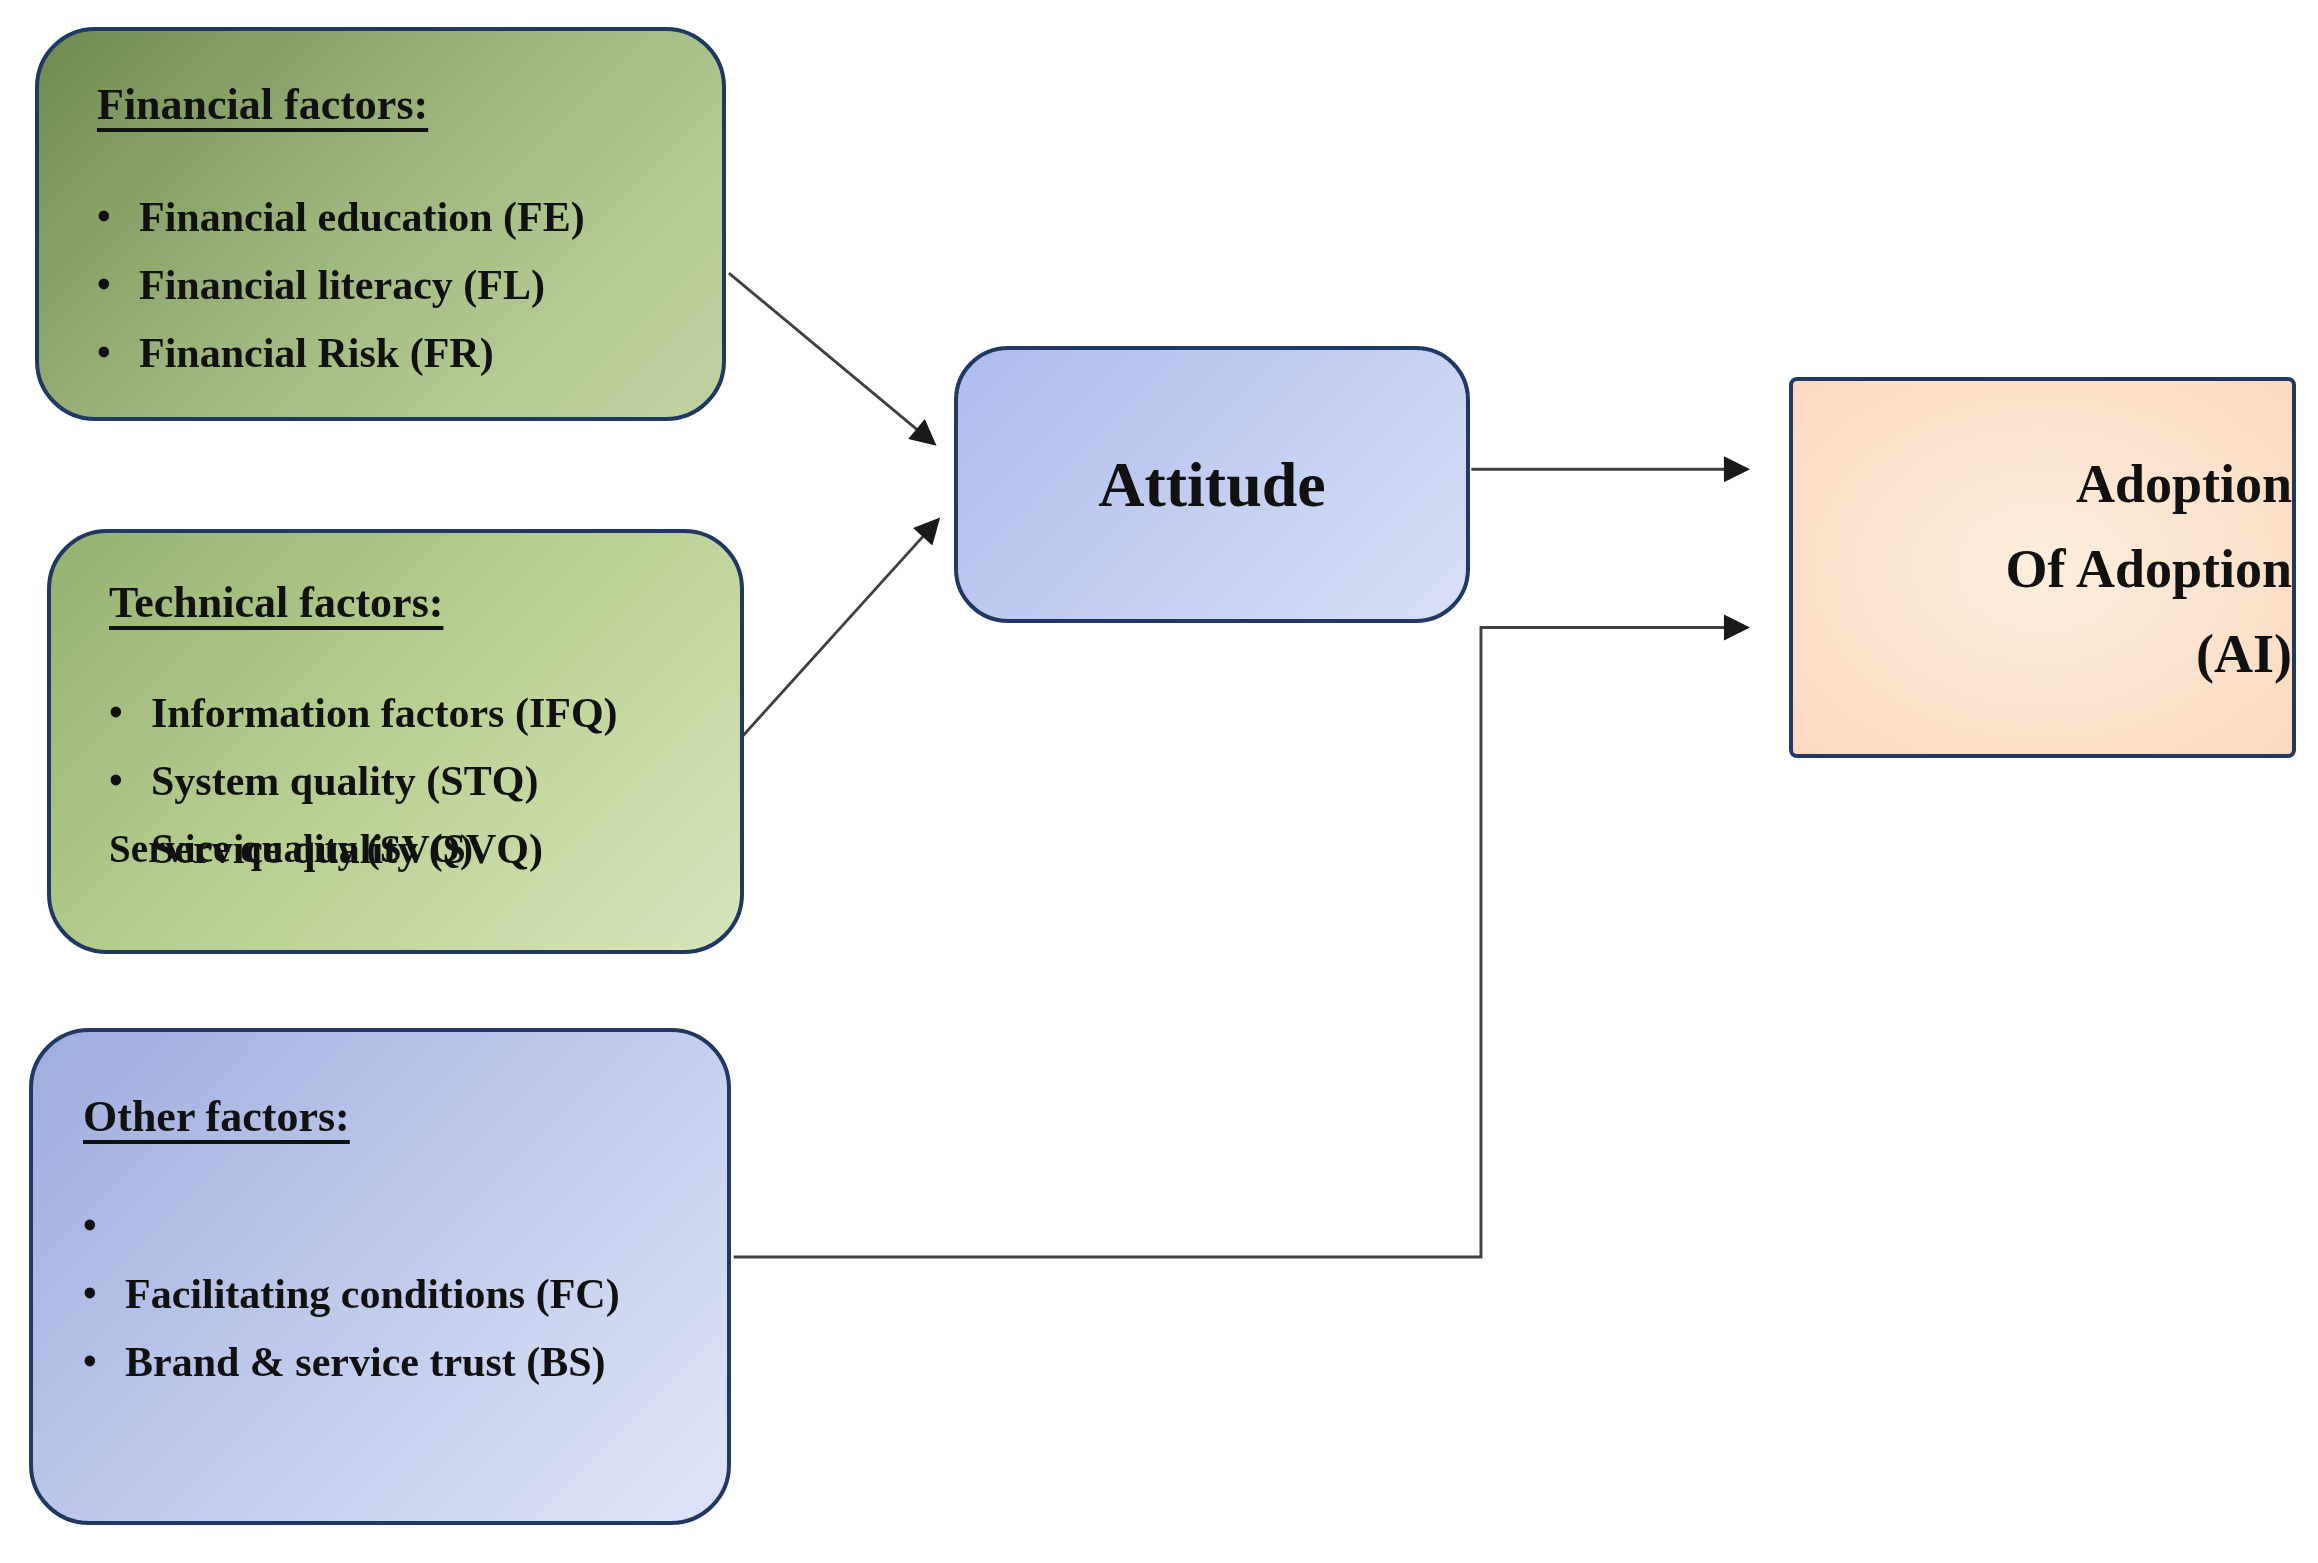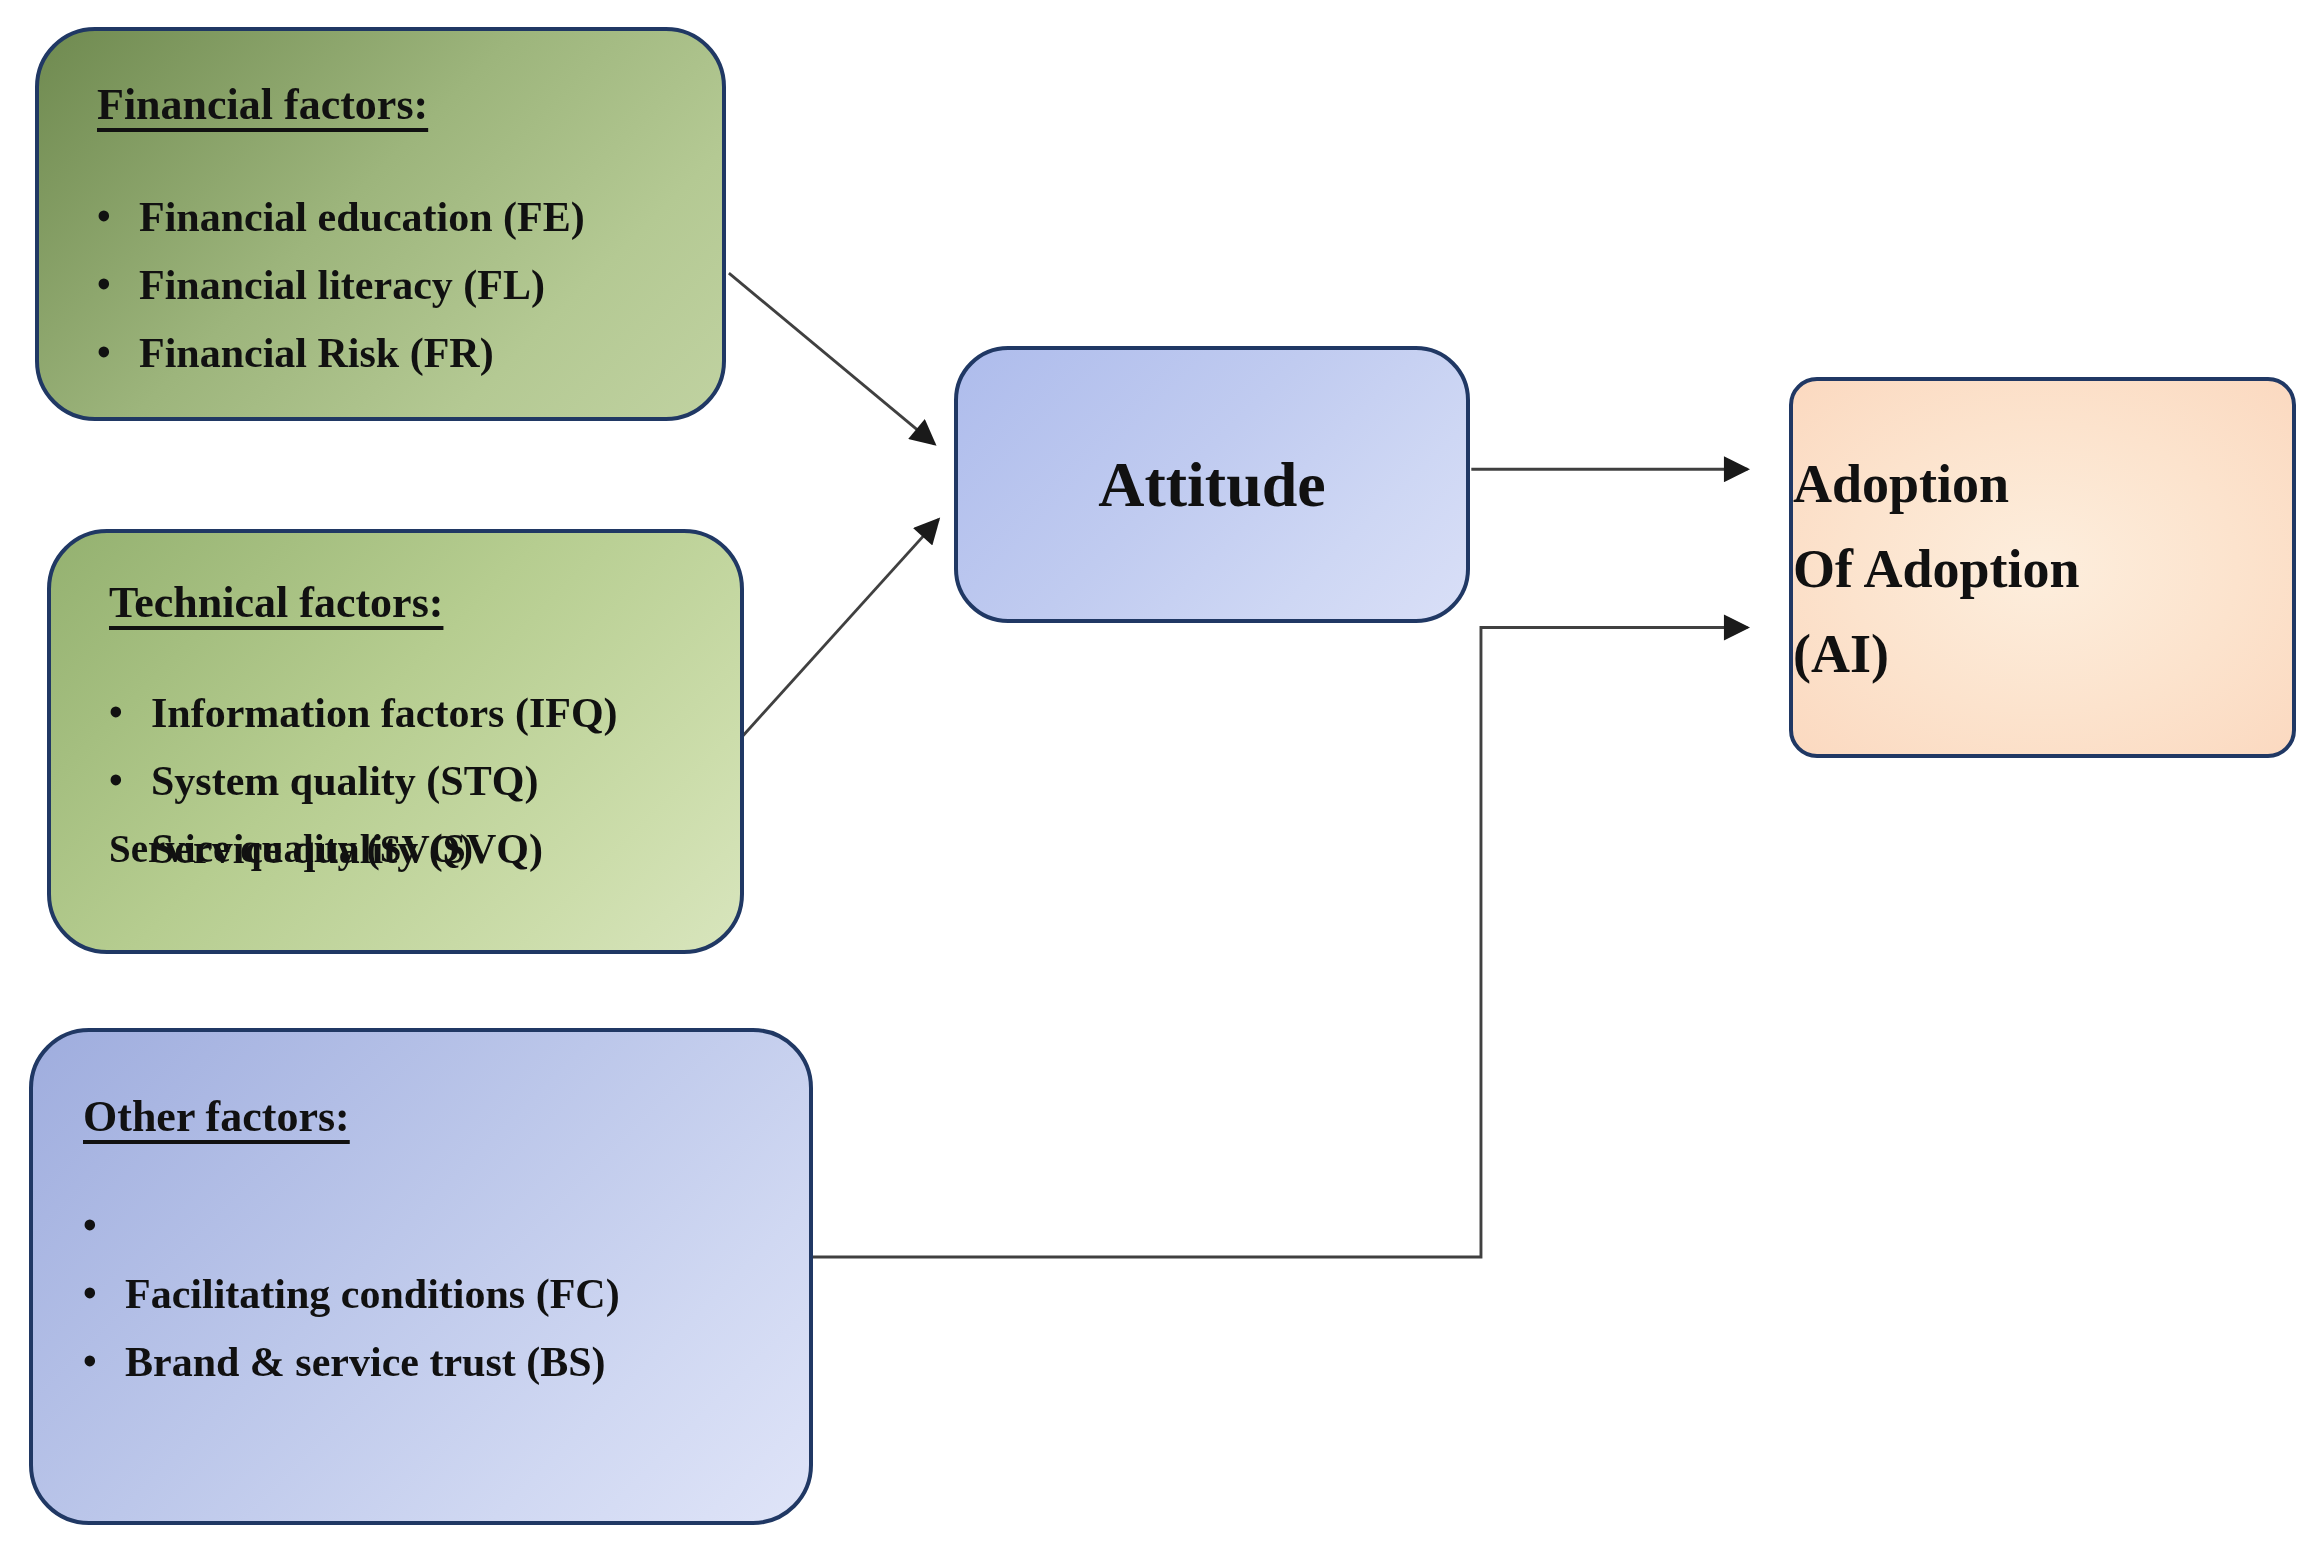--- a/index.html
+++ b/index.html
@@ -30,35 +30,35 @@
   }
   #box-financial .bullet-list{margin-top:50px;}
   #box-technical{
     left:31px;top:529px;width:697px;height:425px;
     background:linear-gradient(135deg,#94b170 0%,#b6cd90 45%,#ccddab 80%,#d8e5bd 100%);
     padding:42px 9.7px 0 58px;
     margin-left:16px;
   }
   #box-technical .bullet-list{margin-top:48px;}
   #box-other{
-    left:29px;top:1028px;width:784px;height:497px;
+    left:29px;top:1028px;width:702px;height:497px;
     background:linear-gradient(135deg,#9fadde 0%,#bcc7ea 45%,#d0d8f2 75%,#dfe4f8 100%);
     padding:57px 3px 0 50px;
   }
   #box-other .bullet-list{margin-top:47px;}
   #box-attitude{
     left:954px;top:346px;width:516px;height:277px;border-radius:54px;
     background:linear-gradient(135deg,#aebcec 0%,#c0cbf0 45%,#ced7f4 75%,#d9dff7 100%);
     display:flex;flex-direction:row;align-items:center;justify-content:center;
     font-size:64px;line-height:97px;text-align:center;
   }
   #box-adoption{
-    left:1789px;top:377px;width:507px;height:381px;border-radius:28px;
+    left:1789px;top:377px;width:507px;height:381px;border-radius:8px;
     background:radial-gradient(ellipse at 50% 50%,#fdeedd 0%,#fce3cd 55%,#fbd9c0 100%);
-    display:flex;flex-direction:column;align-items:flex-start;justify-content:center;
+    display:flex;flex-direction:column;align-items:flex-end;justify-content:center;
     font-size:54px;line-height:85px;text-align:center;padding-top:4px;
   }
   .nodeline{display:block;}
 </style>
 </head>
 <body>
 
 <div class="canvas">
 
   <svg class="connectors" viewBox="0 0 2401 1619" xmlns="http://www.w3.org/2000/svg">

